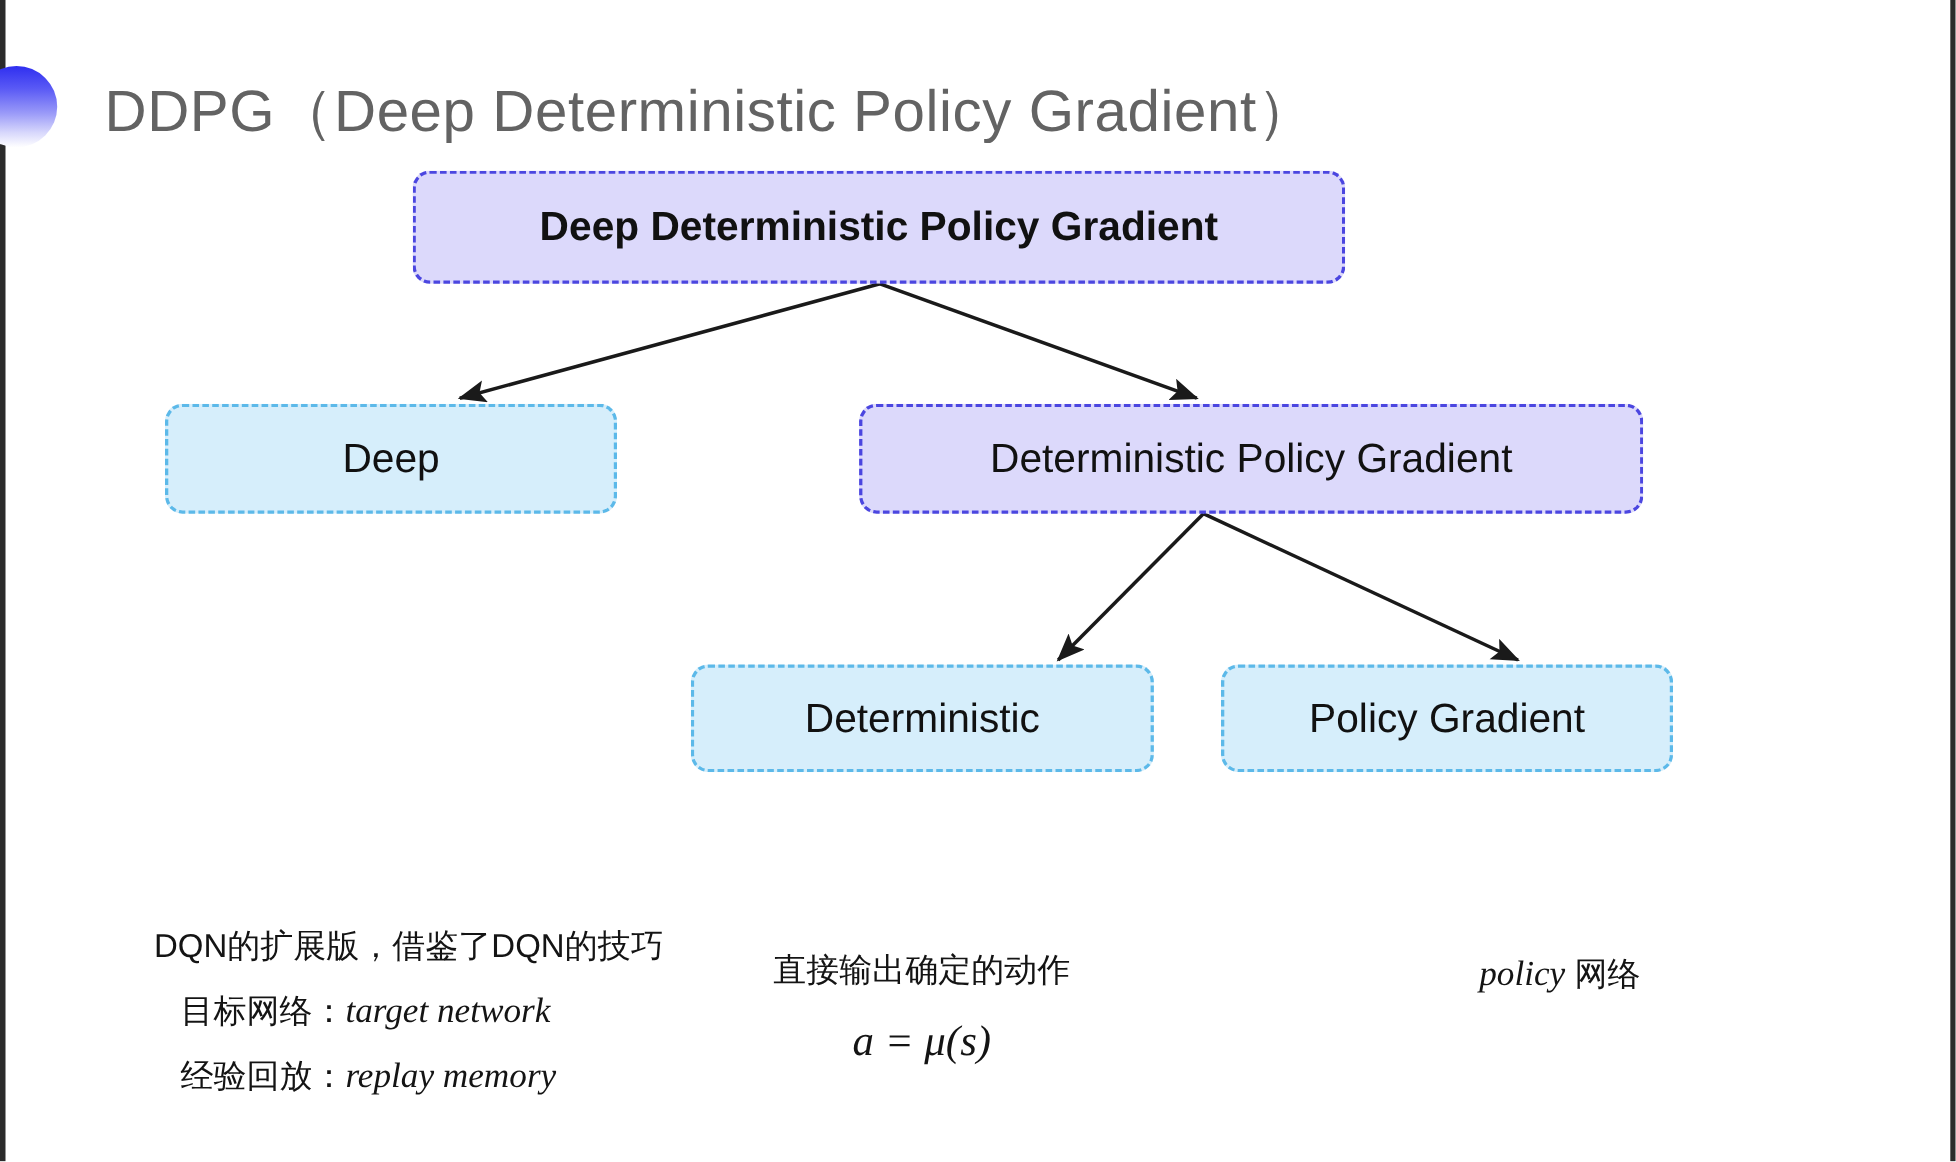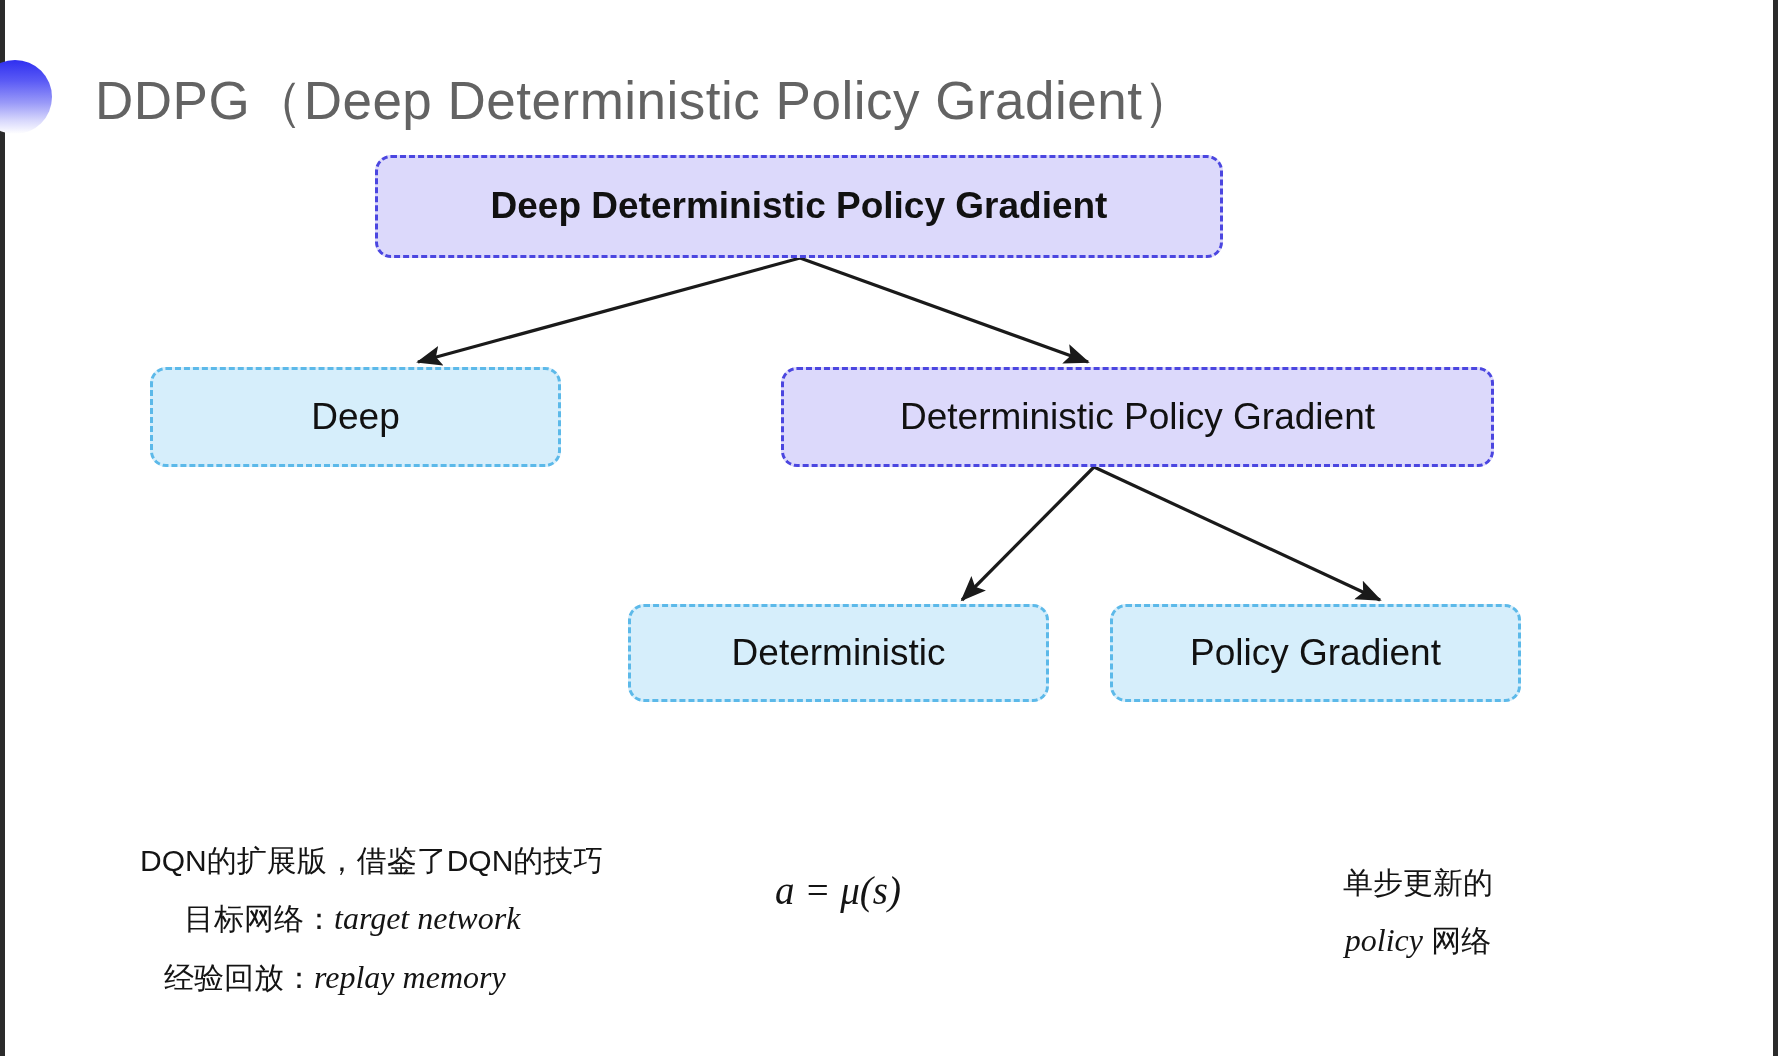--- a/index.html
+++ b/index.html
@@ -97,21 +97,21 @@
   }
   .annotation .line { display: block; }
   .ann-center { text-align: center; }
   .mathit {
     font-family: "Liberation Serif", "DejaVu Serif", serif;
     font-style: italic;
     font-size: 32px;
   }
   #ann-left  { left: 128px; top: 833px; }
   #ann-left .l1 { margin-left: 12px; }
-  #ann-left .l2 { margin-left: 56px; }
+  #ann-left .l2 { margin-left: 36px; }
   #ann-left .l3 { margin-left: 36px; }
   #ann-mid   { left: 838px;  top: 855px; }
   #ann-right { left: 1418px; top: 855px; }
   .formula {
     font-family: "Liberation Serif", "DejaVu Serif", serif;
     font-style: italic;
     font-size: 39px;
   }
 </style>
 </head>
@@ -151,21 +151,21 @@
 
   <div class="node cyan" id="node-pg">Policy Gradient</div>
 
   <div class="annotation" id="ann-left">
     <span class="line l1">DQN的扩展版，借鉴了DQN的技巧</span>
     <span class="line l2"><span>目标网络：</span><span class="mathit">target network</span></span>
     <span class="line l3"><span>经验回放：</span><span class="mathit">replay memory</span></span>
   </div>
 
   <div class="annotation ann-center" id="ann-mid" style="transform:translateX(-50%);">
+    <span class="line">直接输出确定的动作</span>
     <span class="line formula">a = μ(s)</span>
   </div>
 
   <div class="annotation ann-center" id="ann-right" style="transform:translateX(-50%);">
-    <span class="line">单步更新的</span>
     <span class="line"><span class="mathit">policy</span><span> 网络</span></span>
   </div>
 
 </div>
 
 </body></html>

